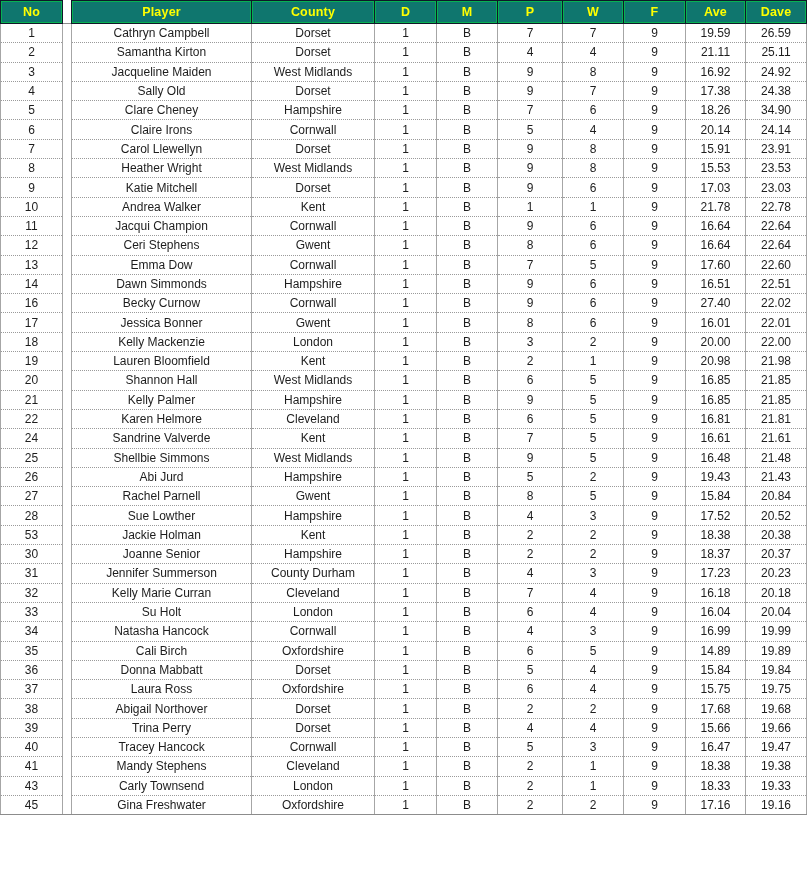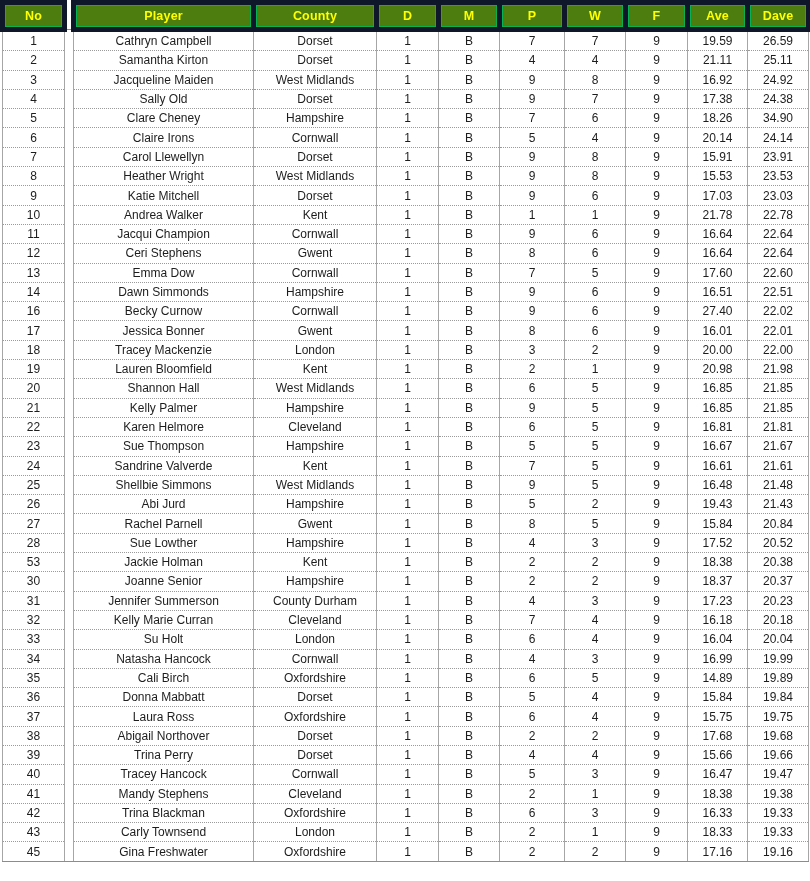--- a/index.html
+++ b/index.html
@@ -27,27 +27,27 @@
     border-collapse: collapse;
     table-layout: fixed;
     width: 806px;
     margin: 0;
   }
 
   
   thead th {
     height: 22px;
     padding: 0;
-    background: #4d7c0f;
+    background: #0f766e;
     color: #ffff00;
     font-weight: bold;
     font-size: 12.5px;
     text-align: center;
     vertical-align: middle;
-    border: 5px solid #0f172a;
+    border: 1px solid #0f172a;
     box-shadow: inset 0 0 0 1px #07b152;
     letter-spacing: 0.2px;
   }
   thead th.gapcol {
     background: #ffffff;
     border: none;
     box-shadow: none;
   }
 
   
@@ -331,21 +331,21 @@
           <td class="col-m">B</td>
           <td class="col-p">8</td>
           <td class="col-w">6</td>
           <td class="col-f">9</td>
           <td class="col-ave">16.01</td>
           <td class="col-dave">22.01</td>
         </tr>
         <tr>
           <td class="col-no">18</td>
           <td class="gapcol"></td>
-          <td class="col-player">Tracey Mackenzie</td>
+          <td class="col-player">Kelly Mackenzie</td>
           <td class="col-county">London</td>
           <td class="col-d">1</td>
           <td class="col-m">B</td>
           <td class="col-p">3</td>
           <td class="col-w">2</td>
           <td class="col-f">9</td>
           <td class="col-ave">20.00</td>
           <td class="col-dave">22.00</td>
         </tr>
         <tr>
@@ -394,33 +394,20 @@
           <td class="col-county">Cleveland</td>
           <td class="col-d">1</td>
           <td class="col-m">B</td>
           <td class="col-p">6</td>
           <td class="col-w">5</td>
           <td class="col-f">9</td>
           <td class="col-ave">16.81</td>
           <td class="col-dave">21.81</td>
         </tr>
         <tr>
-          <td class="col-no">23</td>
-          <td class="gapcol"></td>
-          <td class="col-player">Sue Thompson</td>
-          <td class="col-county">Hampshire</td>
-          <td class="col-d">1</td>
-          <td class="col-m">B</td>
-          <td class="col-p">5</td>
-          <td class="col-w">5</td>
-          <td class="col-f">9</td>
-          <td class="col-ave">16.67</td>
-          <td class="col-dave">21.67</td>
-        </tr>
-        <tr>
           <td class="col-no">24</td>
           <td class="gapcol"></td>
           <td class="col-player">Sandrine Valverde</td>
           <td class="col-county">Kent</td>
           <td class="col-d">1</td>
           <td class="col-m">B</td>
           <td class="col-p">7</td>
           <td class="col-w">5</td>
           <td class="col-f">9</td>
           <td class="col-ave">16.61</td>
@@ -639,33 +626,20 @@
           <td class="gapcol"></td>
           <td class="col-player">Mandy Stephens</td>
           <td class="col-county">Cleveland</td>
           <td class="col-d">1</td>
           <td class="col-m">B</td>
           <td class="col-p">2</td>
           <td class="col-w">1</td>
           <td class="col-f">9</td>
           <td class="col-ave">18.38</td>
           <td class="col-dave">19.38</td>
-        </tr>
-        <tr>
-          <td class="col-no">42</td>
-          <td class="gapcol"></td>
-          <td class="col-player">Trina Blackman</td>
-          <td class="col-county">Oxfordshire</td>
-          <td class="col-d">1</td>
-          <td class="col-m">B</td>
-          <td class="col-p">6</td>
-          <td class="col-w">3</td>
-          <td class="col-f">9</td>
-          <td class="col-ave">16.33</td>
-          <td class="col-dave">19.33</td>
         </tr>
         <tr>
           <td class="col-no">43</td>
           <td class="gapcol"></td>
           <td class="col-player">Carly Townsend</td>
           <td class="col-county">London</td>
           <td class="col-d">1</td>
           <td class="col-m">B</td>
           <td class="col-p">2</td>
           <td class="col-w">1</td>

